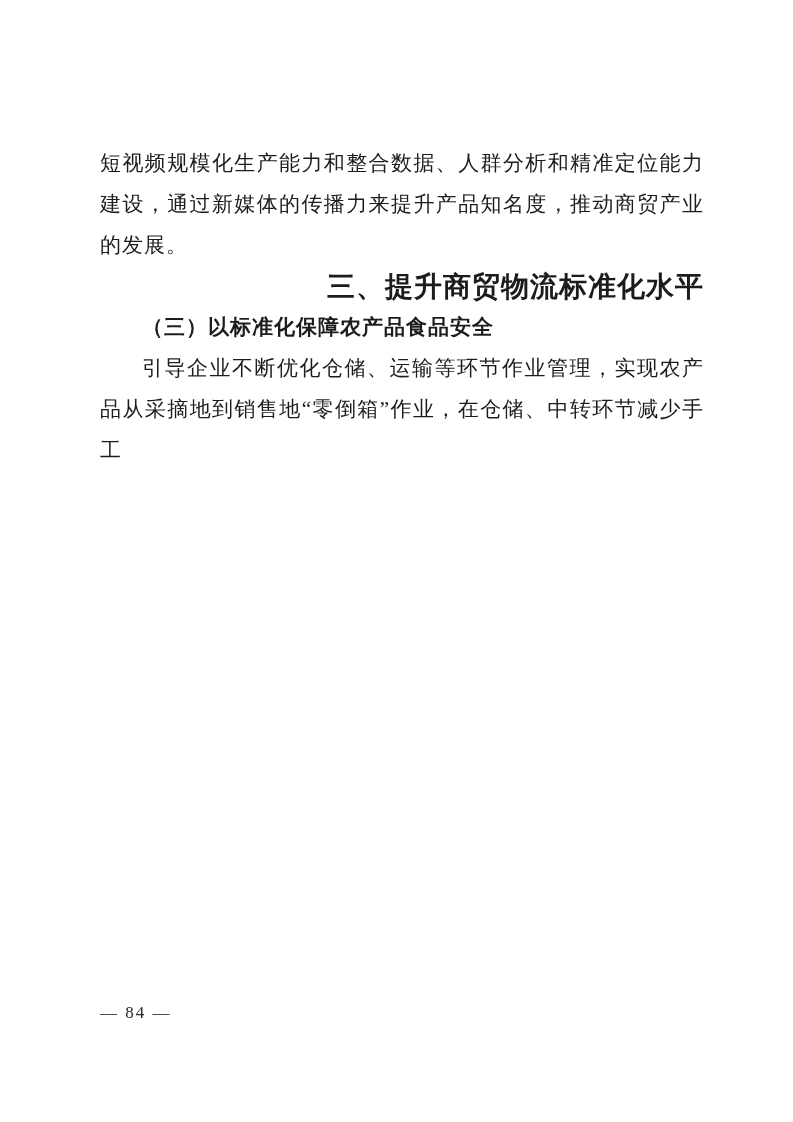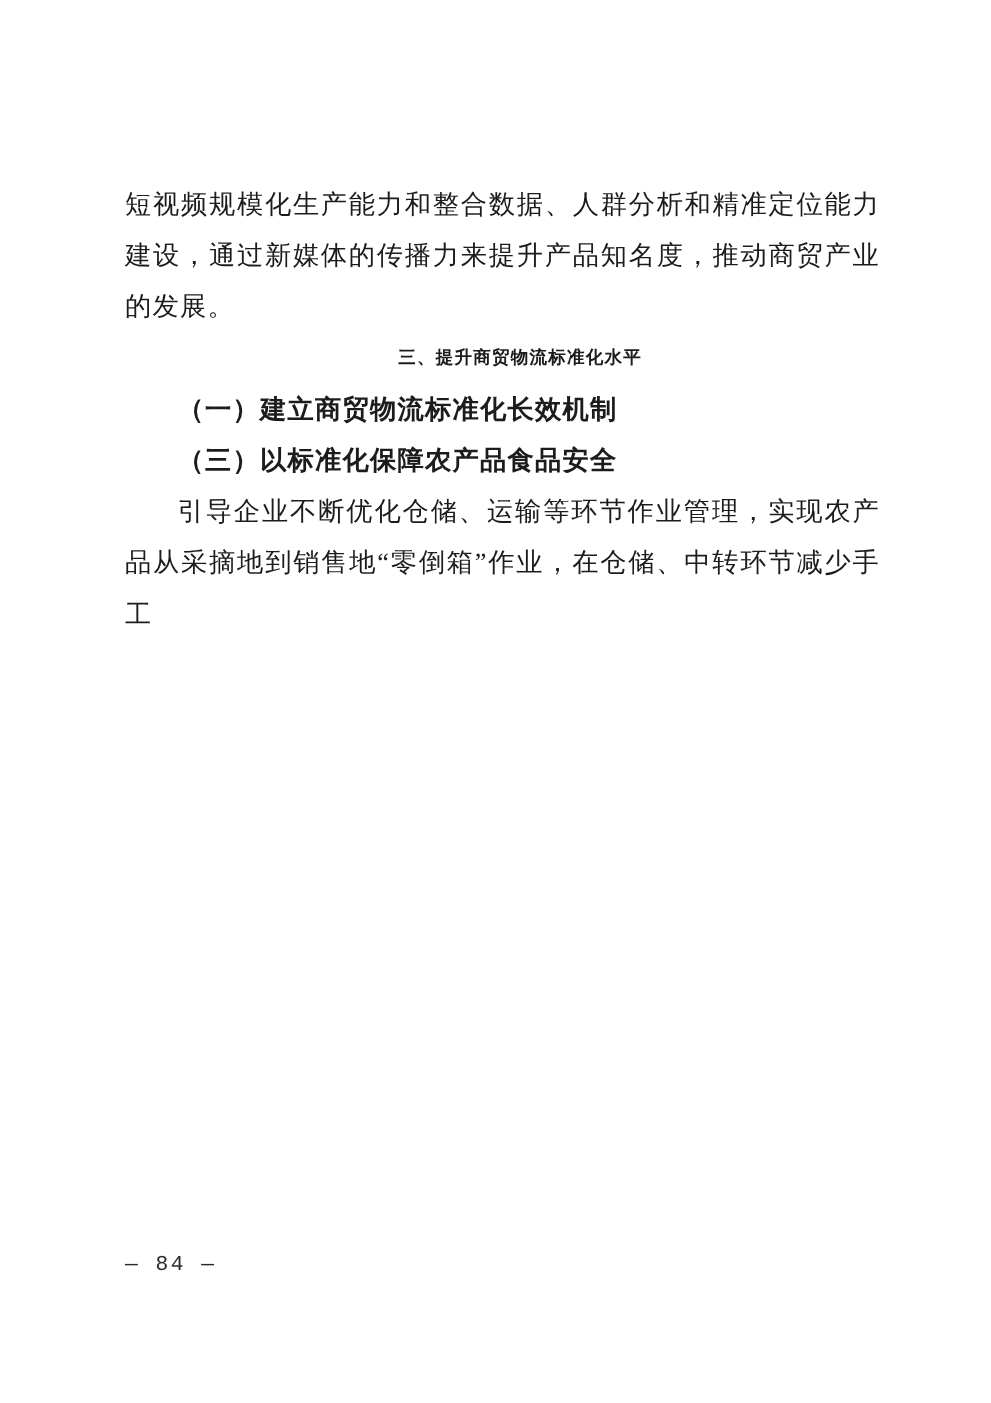--- a/index.html
+++ b/index.html
@@ -33,47 +33,46 @@
   }
   .para {
     font-family: "Liberation Serif", "DejaVu Serif", serif;
     font-weight: 400;
     text-indent: 2em;
   }
   .para.no-indent {
     text-indent: 0;
   }
   .h1 {
-    font-family: Liberation Serif, serif;
+    font-family: Liberation Sans, sans-serif;
     font-weight: 700;
-    font-size: 14px;
+    font-size: 28px;
     text-indent: 2em;
-    text-align: center;
+    text-align: right;
   }
   .h2 {
     font-family: "Liberation Serif", "DejaVu Serif", serif;
     font-weight: 600;
     text-indent: 2em;
     text-align: left;
   }
   .footer {
     position: absolute;
     left: 100px;
     top: 1003px;
-    font-family: Liberation Mono, monospace;
+    font-family: Liberation Serif, serif;
     font-size: 17px;
     letter-spacing: 2px;
     color: #2a2a2a;
   }
 </style>
 </head>
 <body>
 
 <div class="page">
   <div class="content">
     <p class="para no-indent">短视频规模化生产能力和整合数据、人群分析和精准定位能力建设，通过新媒体的传播力来提升产品知名度，推动商贸产业的发展。</p>
     <p class="h1">三、提升商贸物流标准化水平</p>
-    <p class="h2">（一）建立商贸物流标准化长效机制</p>
     <p class="h2">（三）以标准化保障农产品食品安全</p>
     <p class="para">引导企业不断优化仓储、运输等环节作业管理，实现农产品从采摘地到销售地“零倒箱”作业，在仓储、中转环节减少手工</p>
   </div>
   <div class="footer">— 84 —</div>
 </div>
 
 </body></html>

